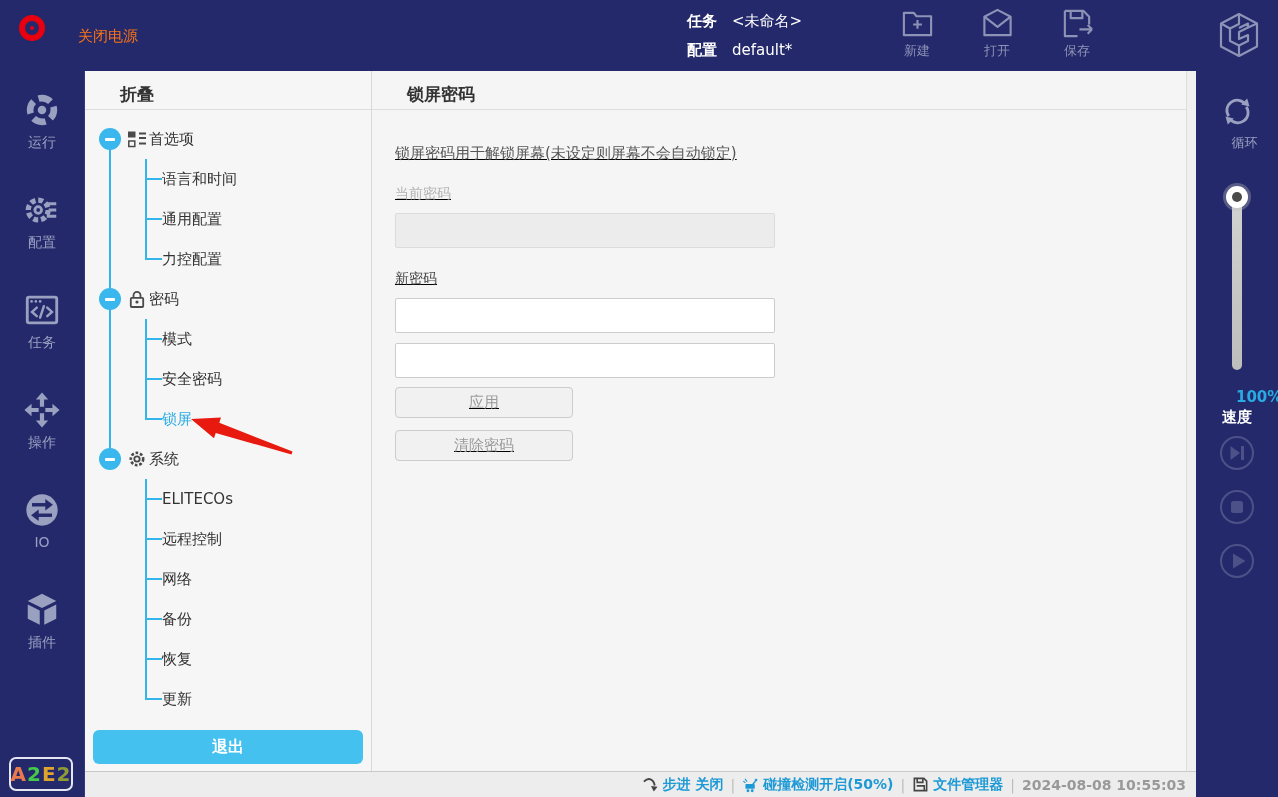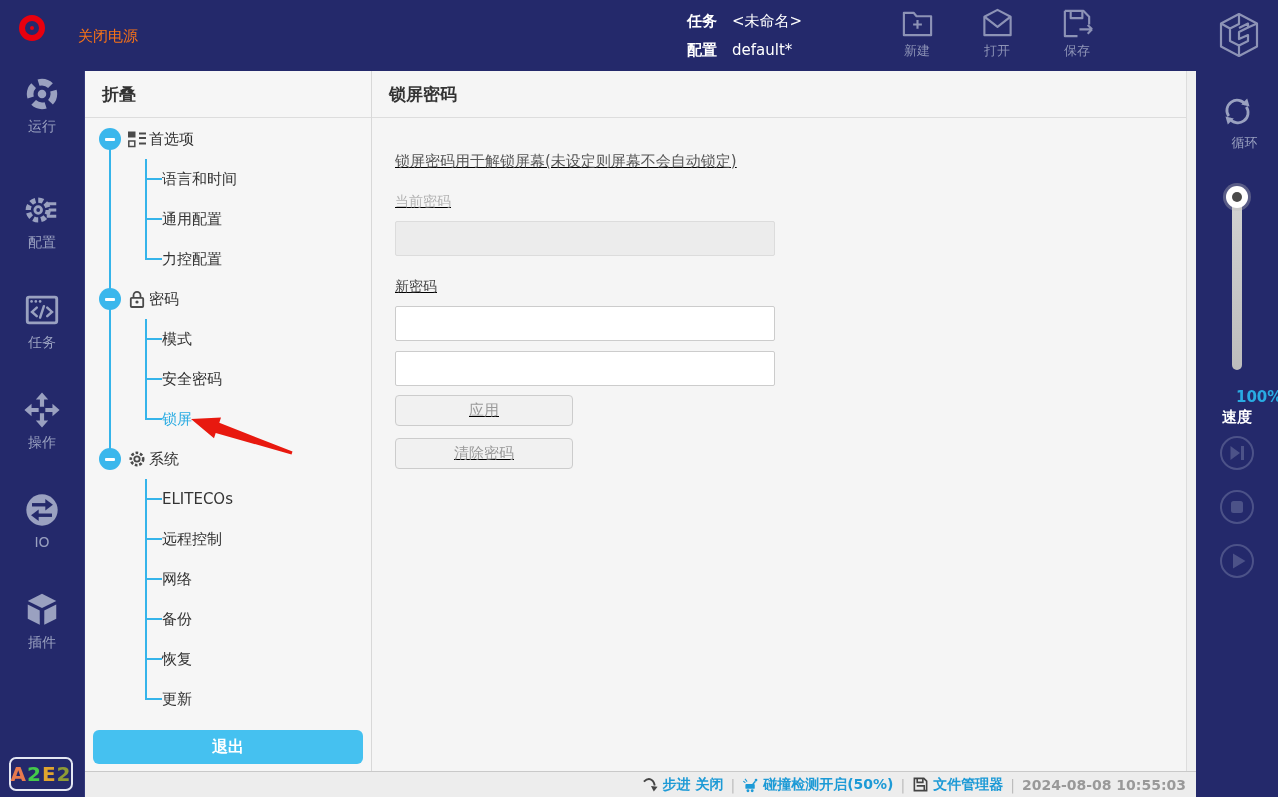--- a/index.html
+++ b/index.html
@@ -35,21 +35,21 @@
   .a2e2-badge { position:absolute; left:9px; bottom:6px; width:64px; height:34px;
     border:2px solid #e4e7f2; border-radius:7px; display:flex; align-items:center;
     justify-content:center; font-size:20px; font-weight:bold; letter-spacing:1px; cursor:pointer; }
 
   
   .center-col { width:1111px; display:flex; flex-direction:column; }
   .content-row { height:700px; display:flex; }
 
   
   .tree-panel { width:287px; background:#f6f6f6; border-right:1px solid #d8d8d8; position:relative; flex:0 0 287px; }
-  .panel-header { height:47px; line-height:47px; padding-left:17px; font-size:17px; font-weight:bold;
+  .panel-header { height:39px; line-height:47px; padding-left:35px; font-size:17px; font-weight:bold;
     color:#333; border-bottom:1px solid #ddd; }
   .tree { position:absolute; top:48px; left:0; right:0; }
   .tree-mainline { position:absolute; left:24px; top:20px; width:2px; height:319px; background:#35b4ea; }
   .tree-row { height:40px; display:flex; align-items:center; position:relative; cursor:pointer; }
   .tree-parent { padding-left:14px; }
   .expander { width:22px; height:22px; background:#3ab7ec; border-radius:50%; position:relative; z-index:1; flex:0 0 22px; }
   .expander::after { content:''; position:absolute; left:6px; top:10px; width:10px; height:2.5px; background:#fff; border-radius:1px; }
   .node-icon { width:20px; height:20px; margin-left:6px; flex:0 0 20px; }
   .node-icon svg { width:20px; height:20px; display:block; }
   .node-label { margin-left:2px; font-size:15px; color:#333; }
@@ -186,21 +186,21 @@
                 <circle cx="9" cy="11" r="1.4"></circle>
                 <circle cx="13.5" cy="11" r="1.4"></circle>
                 <circle cx="18" cy="11" r="1.4"></circle>
               </g>
             </svg></span><span class="sb-label">任务</span></div>
         <div class="sb-item" style="top: 120px;"><span><svg viewBox="0 0 40 40" fill="none" stroke="currentColor">
               <circle cx="16" cy="20" r="10.5" stroke-width="5.5" stroke-dasharray="5.2 3"></circle>
               <circle cx="16" cy="20" r="3.5" stroke-width="3"></circle>
               <path d="M25 13.5h10M27 20h8M25 26.5h10" stroke-width="3.2"></path>
             </svg></span><span class="sb-label">配置</span></div>
-        <div class="sb-item" style="top: 4px;"><span><svg viewBox="0 0 40 40">
+        <div class="sb-item" style="top: 20px;"><span><svg viewBox="0 0 40 40">
               <circle cx="20" cy="20" r="12.5" fill="none" stroke="currentColor" stroke-width="7" stroke-dasharray="13.6 6" stroke-dashoffset="4"></circle>
               <circle cx="20" cy="20" r="4.5" fill="currentColor"></circle>
             </svg></span><span class="sb-label">运行</span></div>
       <div class="a2e2-badge" id="a2e2-badge">
           <span style="color:#e87a4e">A</span>
           <span style="color:#44c94a">2</span>
           <span style="color:#dfa42e">E</span>
           <span style="color:#8f9b35">2</span>
         </div>
     </div>

